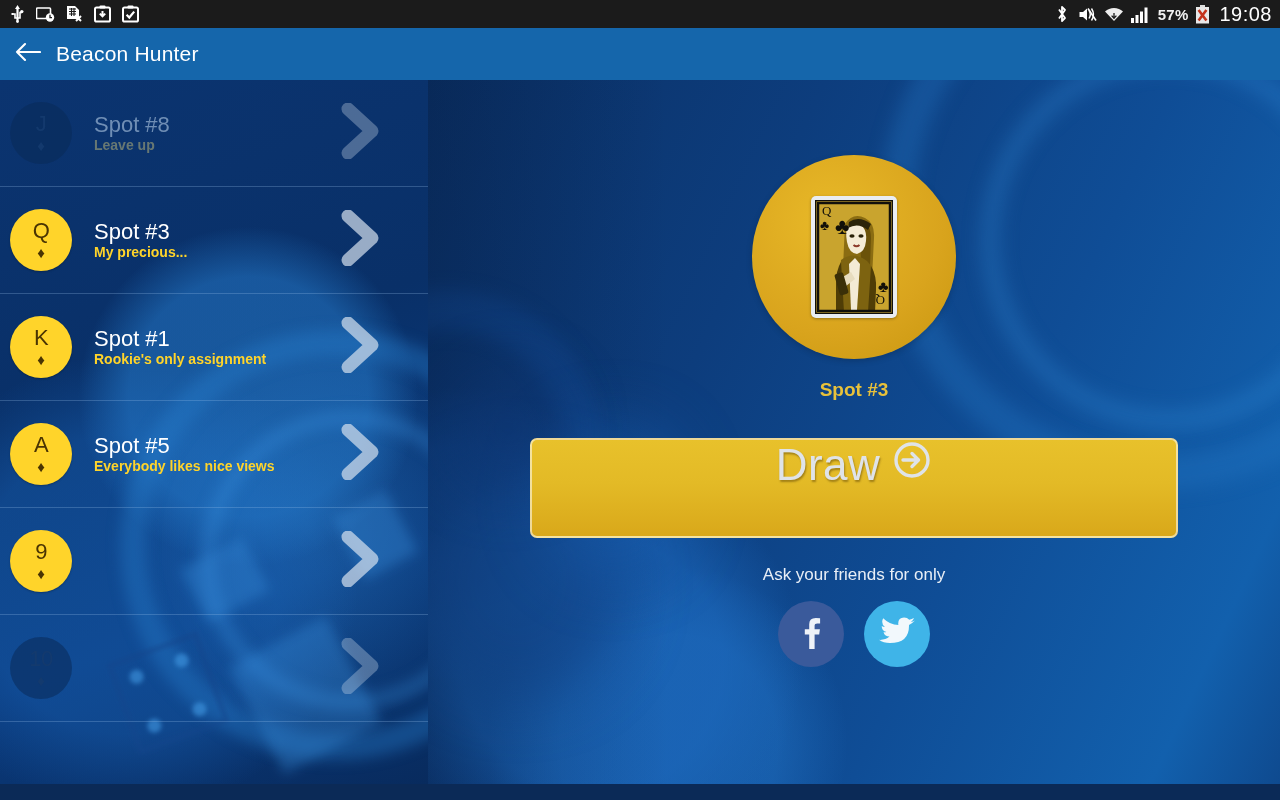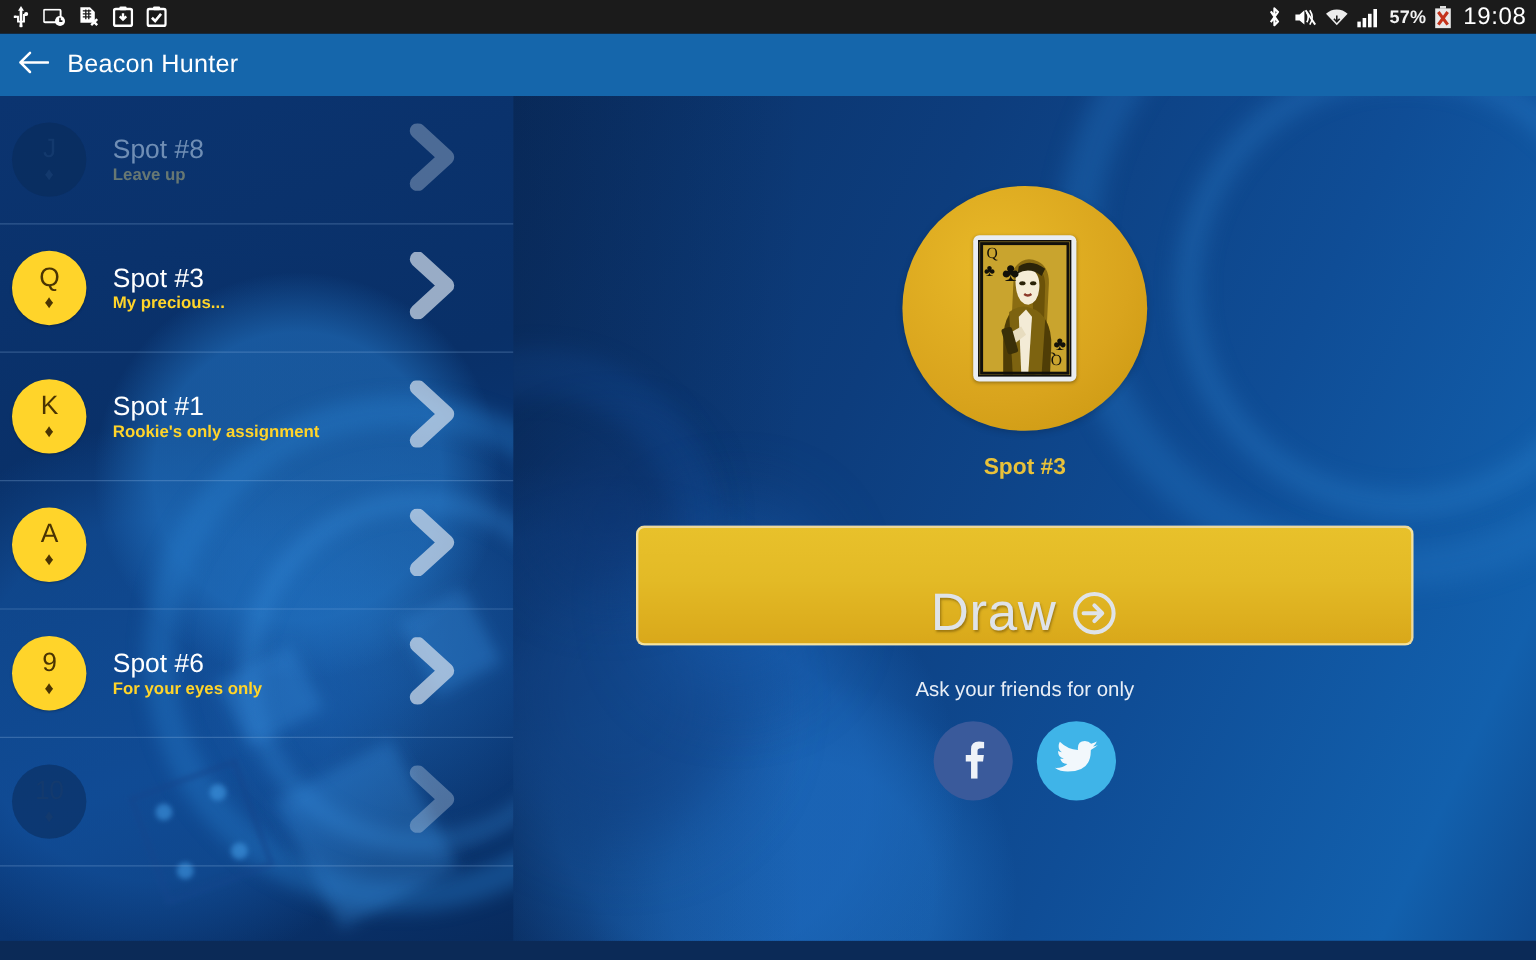--- a/index.html
+++ b/index.html
@@ -145,21 +145,21 @@
     padding: 4px; box-shadow: 0 1px 3px rgba(0,0,0,.3);
   }
 
   .spot-title { margin-top: 20px; color: #e8c13a; font-size: 19px; font-weight: 700; }
   .spot-desc { margin-top: 5px; color: #eef3f9; font-size: 19px; font-weight: 400; letter-spacing: .1px;}
 
   .draw-btn {
     margin-top: 37px; width: 648px; height: 100px; border-radius: 7px;
     background: linear-gradient(180deg, #e8c12b 0%, #e3ba26 45%, #d9a81a 100%);
     border: 2px solid rgba(255,255,255,.55);
-    display: flex; align-items: flex-end; justify-content: center; gap: 12px;
+    display: flex; align-items: flex-start; justify-content: center; gap: 12px;
     cursor: pointer;
   }
   .draw-label {
     font-size: 44px; color: #dfe3e8; font-weight: 400; letter-spacing: .5px;
     text-shadow: 1px 2px 2px rgba(80,55,0,.45);
   }
 
   .ask-label { margin-top: 27px; color: #e8eef6; font-size: 17px; }
   .socials { margin-top: 16px; display: flex; gap: 20px; }
   .soc {
@@ -329,32 +329,32 @@
             </div>
             <span class="chev"><svg width="42" height="56" viewBox="0 0 42 56">
                 <path d="M8 6 L32 28 L8 50" stroke="#d7e2ef" stroke-width="13" fill="none" stroke-linecap="round" stroke-linejoin="round" opacity="0.85"></path>
               </svg></span>
           </div>
           <div class="row row-on">
             <div class="badge badge-on">
               <span class="badge-rank">A</span>
               <span class="badge-suit">♦</span>
             </div>
+            <div class="row-text">
+              <span class="row-title">Spot #5</span>
+              <span class="row-sub">Everybody likes nice views</span>
+            </div>
             <span class="chev"><svg width="42" height="56" viewBox="0 0 42 56">
                 <path d="M8 6 L32 28 L8 50" stroke="#d7e2ef" stroke-width="13" fill="none" stroke-linecap="round" stroke-linejoin="round" opacity="0.85"></path>
               </svg></span>
           </div>
           <div class="row row-on">
             <div class="badge badge-on">
               <span class="badge-rank">9</span>
               <span class="badge-suit">♦</span>
-            </div>
-            <div class="row-text">
-              <span class="row-title">Spot #6</span>
-              <span class="row-sub">For your eyes only</span>
             </div>
             <span class="chev"><svg width="42" height="56" viewBox="0 0 42 56">
                 <path d="M8 6 L32 28 L8 50" stroke="#d7e2ef" stroke-width="13" fill="none" stroke-linecap="round" stroke-linejoin="round" opacity="0.85"></path>
               </svg></span>
           </div>
           <div class="row row-off">
             <div class="badge badge-off">
               <span class="badge-rank">10</span>
               <span class="badge-suit">♦</span>
             </div>

